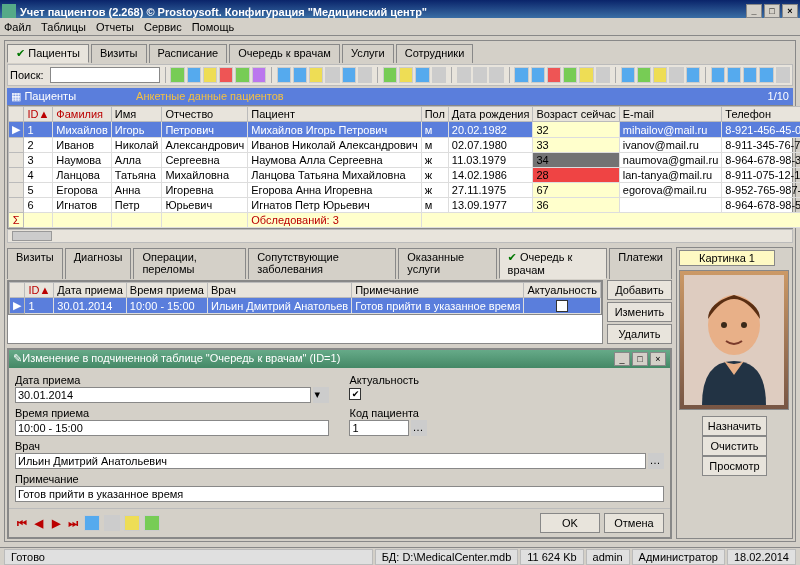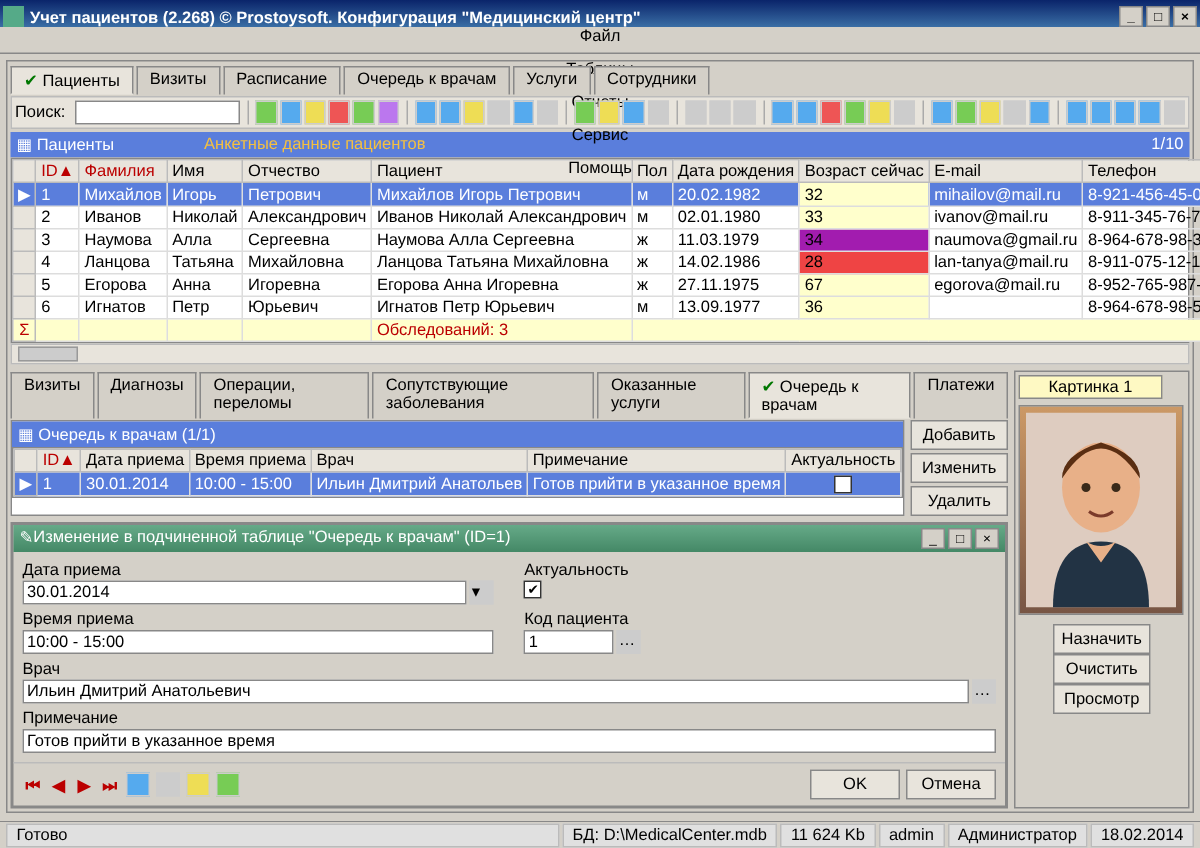--- a/index.html
+++ b/index.html
@@ -24,21 +24,21 @@
   }
   .titlebar .icon {
     width: 14px; height: 14px; background:#5a8; margin-right:4px;
   }
   .titlebar .spacer { flex:1; }
   .win-btn {
     width:16px;height:14px;background:#d4d0c8;border:1px solid #888;margin-left:2px;
     font-size:9px;line-height:12px;text-align:center;color:#000;
   }
   .menubar {
-    background:#d4d0c8;border-bottom:1px solid #888;height:18px;display:flex;align-items:center;padding:0 4px;gap:10px;flex-direction:column;
+    background:#d4d0c8;border-bottom:1px solid #888;height:18px;display:flex;align-items:center;padding:0 4px;gap:10px;
   }
   .menubar span{font-size:11px;cursor:default;}
   .outer-panel{border:1px solid #888;margin:4px;background:#d4d0c8;padding:2px;}
   .tab-row{display:flex;gap:2px;margin-bottom:2px;}
   .tab{border:1px solid #888;border-bottom:none;background:#d4d0c8;padding:2px 8px;font-size:11px;position:relative;top:1px;}
   .tab.active{background:#e8e4dc;border-bottom:1px solid #e8e4dc;}
   .tab.active::before{content:"✔ ";color:#070;}
   .toolbar-row{display:flex;align-items:center;gap:2px;margin:2px 0;border:1px solid #bbb;background:#e8e4dc;padding:2px;}
   .toolbar-row .sep{width:1px;height:16px;background:#aaa;margin:0 3px;}
   .tb-btn{width:16px;height:16px;border:1px solid #ccc;background:#eee;display:inline-block;}
@@ -205,35 +205,35 @@
             <td>8-921-456-45-00</td>
           </tr>
           <tr class="">
             <td class="rowhead"></td>
             <td>2</td>
             <td>Иванов</td>
             <td>Николай</td>
             <td>Александрович</td>
             <td>Иванов Николай Александрович</td>
             <td>м</td>
-            <td>02.01.1980</td>
+            <td>02.07.1980</td>
             <td style="background:#ffffcc;color:#000">33</td>
             <td>ivanov@mail.ru</td>
             <td>8-911-345-76-77</td>
           </tr>
           <tr class="">
             <td class="rowhead"></td>
             <td>3</td>
             <td>Наумова</td>
             <td>Алла</td>
             <td>Сергеевна</td>
             <td>Наумова Алла Сергеевна</td>
             <td>ж</td>
             <td>11.03.1979</td>
-            <td style="background:#a21caf;color:#000">34</td>
+            <td style="background:#737373;color:#000">34</td>
             <td>naumova@gmail.ru</td>
             <td>8-964-678-98-34</td>
           </tr>
           <tr class="">
             <td class="rowhead"></td>
             <td>4</td>
             <td>Ланцова</td>
             <td>Татьяна</td>
             <td>Михайловна</td>
             <td>Ланцова Татьяна Михайловна</td>
@@ -293,23 +293,20 @@
         <div class="tab">Диагнозы</div>
         <div class="tab">Операции, переломы</div>
         <div class="tab">Сопутствующие заболевания</div>
         <div class="tab">Оказанные услуги</div>
         <div class="tab active">Очередь к врачам</div>
         <div class="tab">Платежи</div>
       </div>
 
       <div class="queue-wrap">
         <div class="queue-table subgrid-panel">
-          <div class="table-header">
-            <span>▦ <span>Очередь к врачам (1/1)</span></span>
-          </div>
           <div class="grid">
             <table>
               <thead>
                   <tr id="queue-head">
                     <th class="rowhead"></th>
                     <th class="id-col">ID▲</th>
                     <th>Дата приема</th>
                     <th>Время приема</th>
                     <th>Врач</th>
                     <th>Примечание</th>

